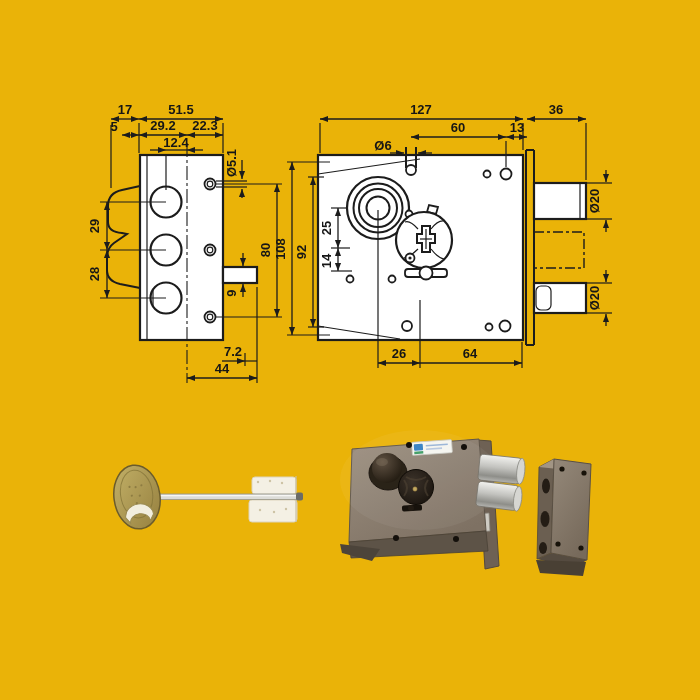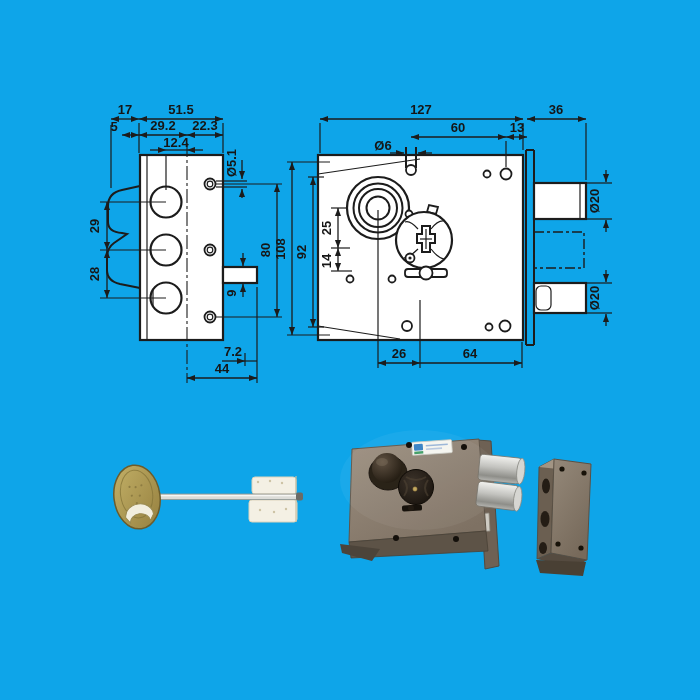--- a/index.html
+++ b/index.html
@@ -1,16 +1,16 @@
 <!DOCTYPE html>
 <html><head>
 <meta charset="utf-8">
 <style>
   html,body{margin:0;padding:0;background:#ffffff;}
-  #canvas{position:relative;width:700px;height:700px;background:#0ea5e9;overflow:hidden;
+  #canvas{position:relative;width:700px;height:700px;background:#eab308;overflow:hidden;
           font-family:"Liberation Sans", sans-serif;}
   svg text{font-family:"Liberation Sans", sans-serif;font-weight:bold;font-size:13px;fill:#161616;}
   .oline{stroke:#1c1c1c;stroke-width:2.2;fill:#ffffff;}
   .oline2{stroke:#1c1c1c;stroke-width:1.8;fill:#ffffff;}
   .onf{stroke:#1c1c1c;stroke-width:2;fill:none;}
   .thin{stroke:#1c1c1c;stroke-width:1.2;fill:none;}
   .dim{stroke:#1c1c1c;stroke-width:1.3;fill:none;}
   .ctr{stroke:#1c1c1c;stroke-width:1.1;fill:none;stroke-dasharray:14 3 3 3;}
   .dd{stroke:#1c1c1c;stroke-width:1.4;fill:none;stroke-dasharray:10 3 3 3;}
 </style>

